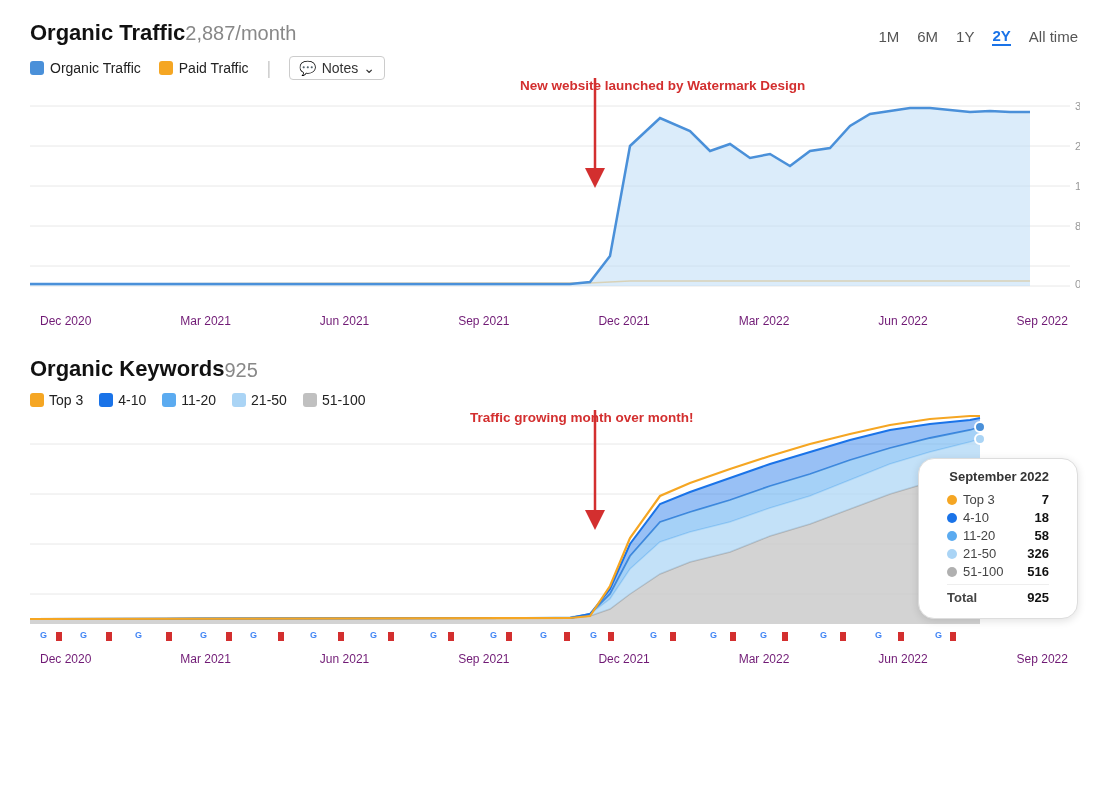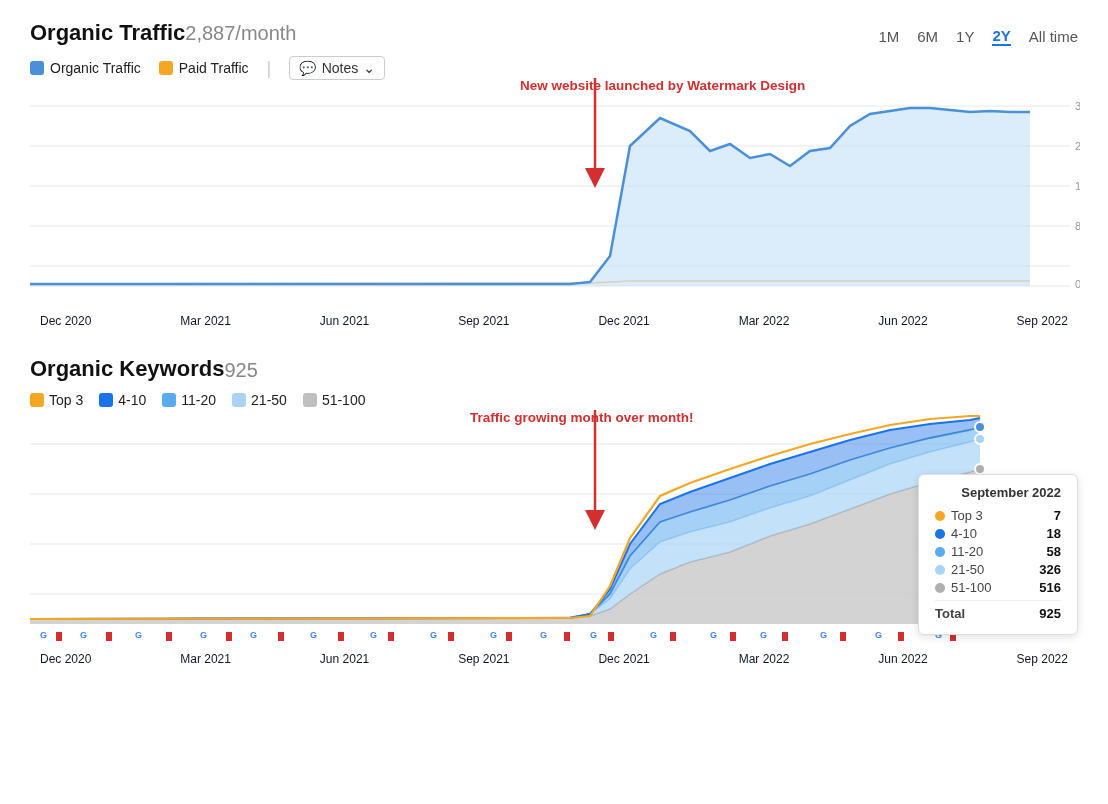--- a/index.html
+++ b/index.html
@@ -130,25 +130,25 @@
       color: #d32f2f;
       font-size: 13.5px;
       font-weight: 600;
       white-space: nowrap;
     }
 
     
     .tooltip-box {
       position: absolute;
       right: 0;
-      top: 60px;
+      top: 44px;
       background: #fff;
       border: 1px solid #ddd;
-      border-radius: 6px;
-      padding: 10px 16px;
+      border-radius: 16px;
+      padding: 10px 28px;
       font-size: 13px;
       box-shadow: 0 2px 8px rgba(0,0,0,0.12);
       min-width: 160px;
     }
     .tooltip-date {
       font-weight: 600;
       margin-bottom: 8px;
       color: #333;
       text-align: right;
     }
@@ -179,21 +179,21 @@
       margin-top: 5px;
       padding-top: 5px;
       font-weight: 700;
       gap: 17px;
     }
 
     .x-axis-labels {
       display: flex;
       justify-content: space-between;
       font-size: 12px;
-      color: #0f172a;
+      color: #701a75;
       padding: 4px 10px 0 10px;
     }
   </style>
 </head>
 <body>
 
 <div class="main-container">
 
   <div class="section-header">
     <div style="display:flex;align-items:baseline">

